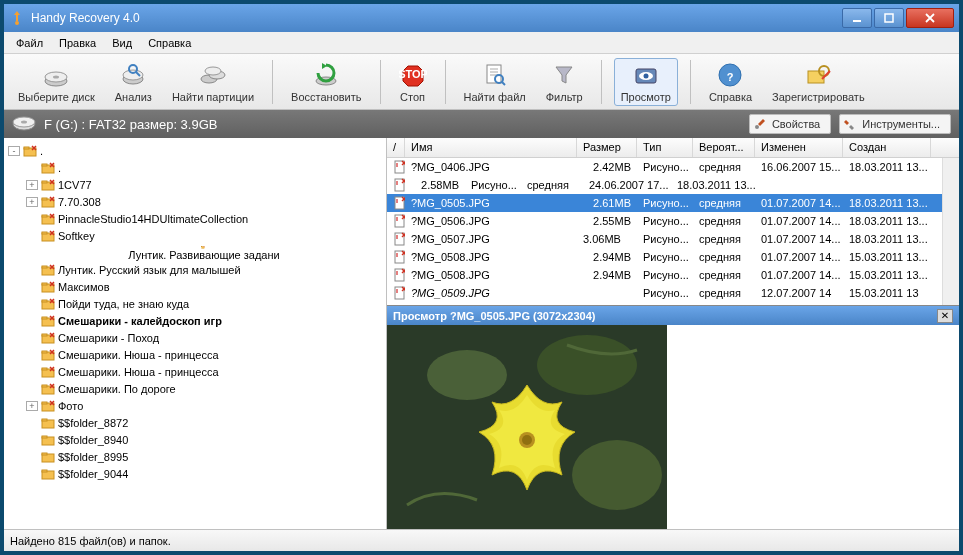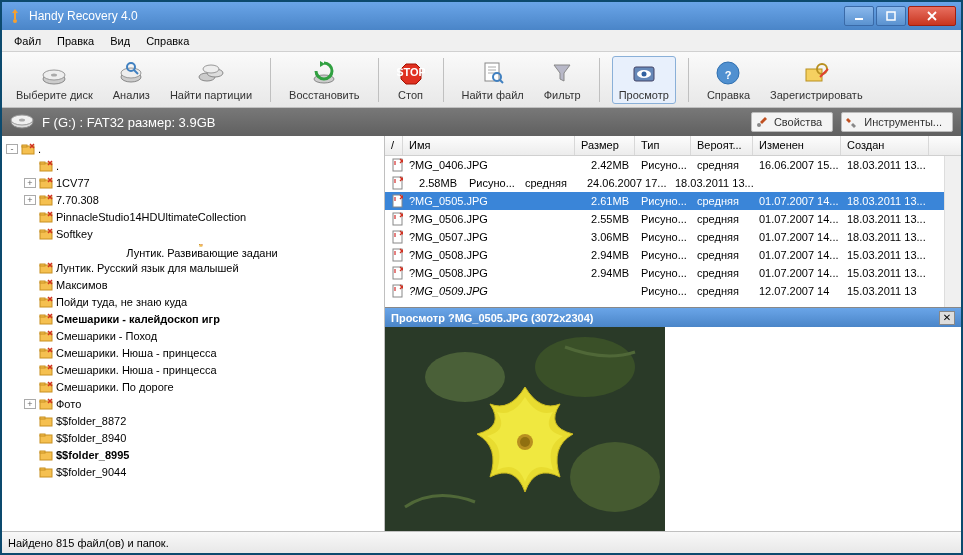--- a/index.html
+++ b/index.html
@@ -1,17 +1,17 @@
 <!DOCTYPE html>
 <html><head>
 <meta charset="utf-8">
 <style>
 * { box-sizing: border-box; margin: 0; padding: 0; font-family: Tahoma, sans-serif; font-size: 11px; }
 body { background: #5a8ccc; width: 963px; height: 555px; overflow: hidden; }
-.window { width: 963px; height: 555px; display: flex; flex-direction: column; border: 2px solid #0c4a6e; }
+.window { width: 963px; height: 555px; display: flex; flex-direction: column; border: 4px solid #0c4a6e; }
 .titlebar { height: 28px; background: linear-gradient(#6aa5e8,#4a85c8); display: flex; align-items: center; padding: 0 5px; color: #fff; }
 .titlebar .icon { width: 16px; height: 16px; margin-right: 6px; }
 .titlebar .title { flex: 1; font-size: 12px; }
 .winbtns { display: flex; gap: 2px; }
 .winbtn { width: 30px; height: 20px; border: 1px solid #3a6aa8; border-radius: 2px; background: linear-gradient(#8ab8ec,#5a92d0); display: flex; align-items: center; justify-content: center; cursor: pointer; color: #fff; }
 .winbtn.close { width: 48px; background: linear-gradient(#e87060,#c83520); border-color: #a02010; }
 .menubar { height: 22px; background: #f0f0f0; display: flex; align-items: center; padding: 0 4px; border-bottom: 1px solid #d0d0d0; }
 .menuitem { padding: 3px 8px; cursor: pointer; }
 .toolbar { height: 56px; background: linear-gradient(#fafafa,#e8e8e8); display: flex; align-items: center; padding: 4px 8px; border-bottom: 1px solid #c0c0c0; gap: 8px; }
 .tbtn { display: flex; flex-direction: column; align-items: center; gap: 2px; padding: 2px 6px; cursor: pointer; }
@@ -340,21 +340,21 @@
           <span>$$folder_8872</span>
         </div>
         <div class="tnode" style="padding-left: 18px;">
           <span class="texp blank"></span>
           <svg class="ticon2" viewBox="0 0 14 12">
             <rect x="1" y="3" width="12" height="8" fill="#f5c050" stroke="#c89020"></rect>
             <rect x="1" y="2" width="5" height="2" fill="#f5c050" stroke="#c89020"></rect>
           </svg>
           <span>$$folder_8940</span>
         </div>
-        <div class="tnode" style="padding-left: 18px; font-weight: bold;">
+        <div class="tnode" style="padding-left: 18px;">
           <span class="texp blank"></span>
           <svg class="ticon2" viewBox="0 0 14 12">
             <rect x="1" y="3" width="12" height="8" fill="#f5c050" stroke="#c89020"></rect>
             <rect x="1" y="2" width="5" height="2" fill="#f5c050" stroke="#c89020"></rect>
           </svg>
           <span>$$folder_8995</span>
         </div>
         <div class="tnode" style="padding-left: 18px;">
           <span class="texp blank"></span>
           <svg class="ticon2" viewBox="0 0 14 12">
@@ -426,21 +426,21 @@
             <div class="fcell" style="width: 88px;">01.07.2007 14...</div>
             <div class="fcell" style="width: 88px;">18.03.2011 13...</div>
           </div>
           <div class="frow">
             <div class="fcell" style="width: 18px;"><svg class="ficon" viewBox="0 0 14 14">
                 <rect x="2" y="1" width="9" height="12" fill="#fff" stroke="#888"></rect>
                 <path d="M3 4h2M3 6h2" stroke="#c00"></path>
                 <path d="M9 1l4 4M13 1l-4 4" stroke="#d03020" stroke-width="1.3"></path>
               </svg></div>
             <div class="fcell" style="width: 172px;">?MG_0507.JPG</div>
-            <div class="fcell" style="width: 60px; text-align: right;">3.06MB</div>
+            <div class="fcell" style="width: 60px; text-align: left;">3.06MB</div>
             <div class="fcell" style="width: 56px;">Рисуно...</div>
             <div class="fcell" style="width: 62px;">средняя</div>
             <div class="fcell" style="width: 88px;">01.07.2007 14...</div>
             <div class="fcell" style="width: 88px;">18.03.2011 13...</div>
           </div>
           <div class="frow">
             <div class="fcell" style="width: 18px;"><svg class="ficon" viewBox="0 0 14 14">
                 <rect x="2" y="1" width="9" height="12" fill="#fff" stroke="#888"></rect>
                 <path d="M3 4h2M3 6h2" stroke="#c00"></path>
                 <path d="M9 1l4 4M13 1l-4 4" stroke="#d03020" stroke-width="1.3"></path>

